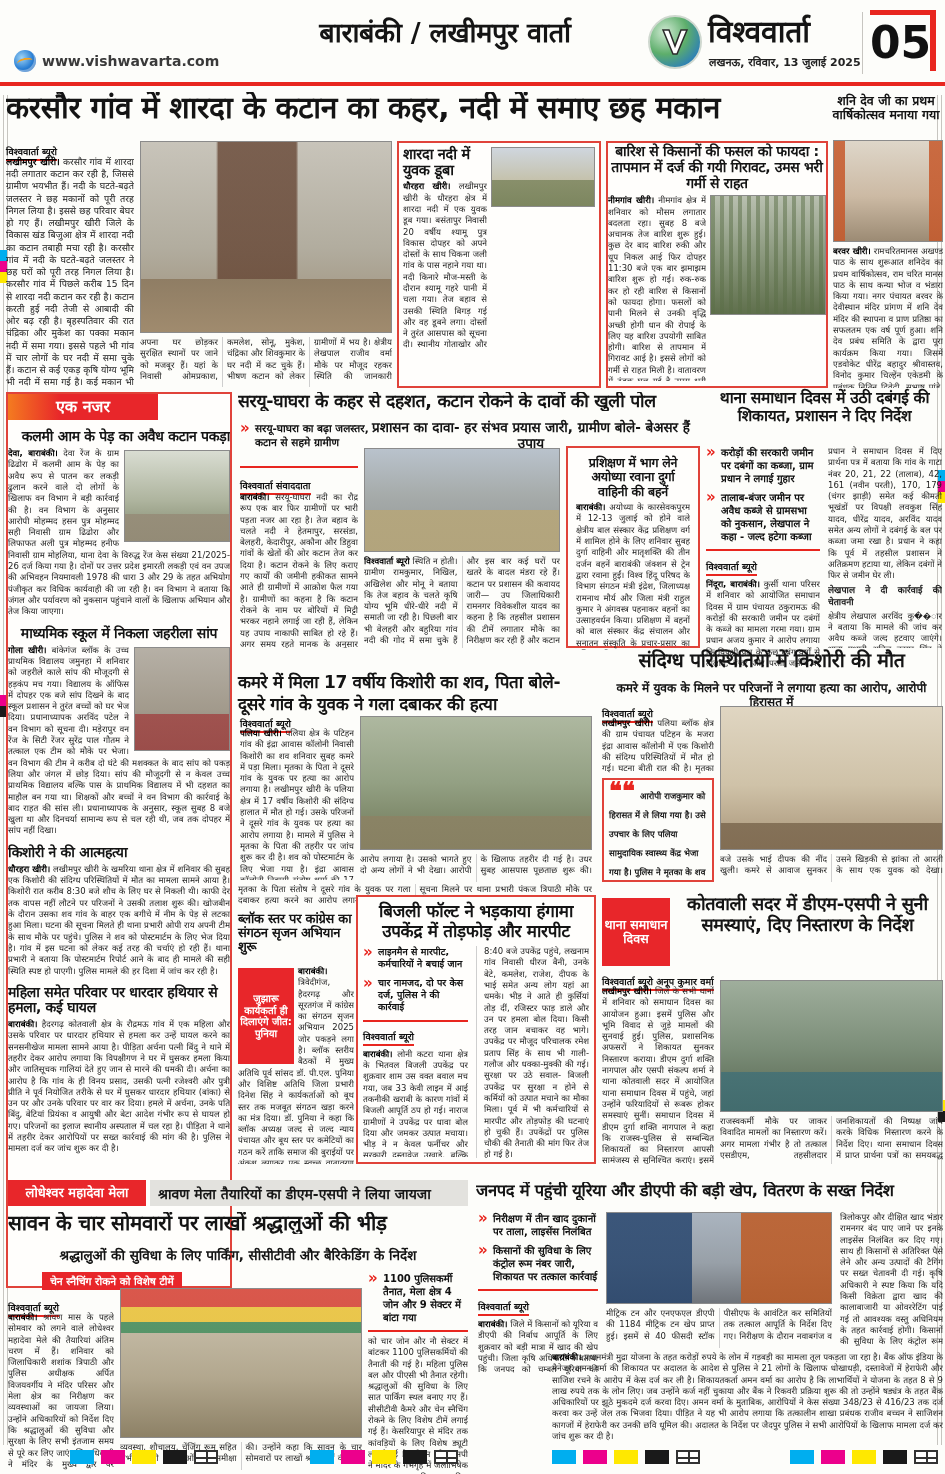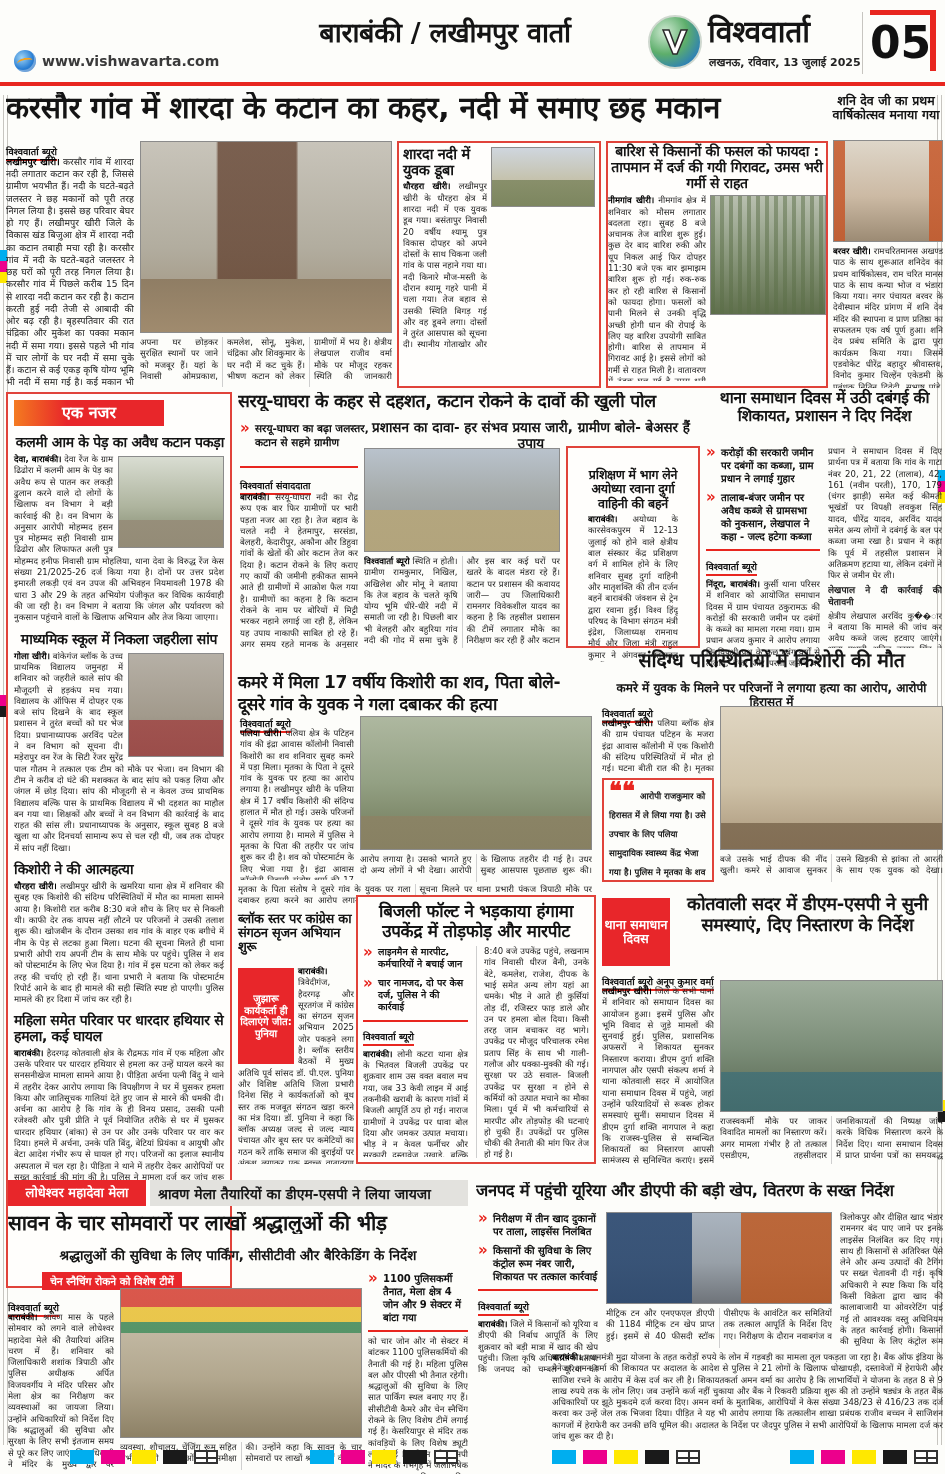--- a/index.html
+++ b/index.html
@@ -167,21 +167,21 @@
         <b>नीमगांव खीरी।</b> <span>नीमगांव क्षेत्र में शनिवार को मौसम लगातार बदलता रहा। सुबह 8 बजे अचानक तेज बारिश शुरू हुई। कुछ देर बाद बारिश रुकी और धूप निकल आई फिर दोपहर 11:30 बजे एक बार झमाझम बारिश शुरू हो गई। रुक-रुक कर हो रही बारिश से किसानों को फायदा होगा। फसलों को पानी मिलने से उनकी वृद्धि अच्छी होगी धान की रोपाई के लिए यह बारिश उपयोगी साबित होगी। बारिश से तापमान में गिरावट आई है। इससे लोगों को गर्मी से राहत मिली है। वातावरण में ठंडक घुल गई है उमस भरी गर्मी से भी लोगों को निजात मिली है। मौसम विभाग के अनुसार आने वाले दिनों में भी बारिश की संभावना है। इससे किसानों को फसलों की देखभाल में मदद मिलेगी। लोगों को गर्मी से राहत भी मिलती रहेगी।</span>
       </div>
     </div>
   </div>
 
   <div class="abs ph" id="ph-temple" style="left:833px;top:140px;width:110px;height:102px;"></div>
   <div class="abs body b8" style="left:833px;top:246px;width:110px;height:142px;overflow:hidden;">
     <b>बरवर खीरी।</b> <span>रामचरितमानस अखण्ड पाठ के साथ शुरूआत शनिदेव का प्रथम वार्षिकोत्सव, राम चरित मानस पाठ के साथ कन्या भोज व भंडारा किया गया। नगर पंचायत बरवर के देवीस्थान मंदिर प्रांगण में शनि देव मंदिर की स्थापना व प्राण प्रतिष्ठा का सफलतम एक वर्ष पूर्ण हुआ। शनि देव प्रबंध समिति के द्वारा पूरा कार्यक्रम किया गया। जिसमें एडवोकेट धीरेंद्र बहादुर श्रीवास्तव, विनोद कुमार चिल्हेंन एकेडमी के प्रबंधक नितिन द्विवेदी, सुभाष पांडे, प्रवीण दीक्षित, सतपाल कुशवाहा, गरीबदास सोनी, विपिन गुप्ता आदि भक्तगण मौजूद रहे।</span>
   </div>
 
-  <div class="abs boxed" style="left:6px;top:392px;width:226px;height:896px;padding:6px;overflow:hidden;">
+  <div class="abs boxed" style="left:6px;top:392px;width:226px;height:896px;overflow:hidden;">
     <div class="redtag" style="width:150px;height:26px;font-size:16px;background:linear-gradient(90deg,#f47b20 0%,#e8262a 35%);">एक नजर</div>
 
     <div class="hl" style="font-size:14px;margin-top:9px;text-align:right;">कलमी आम के पेड़ का अवैध कटान पकड़ा</div>
     <div class="body b8" style="margin-top:4px;">
       <span class="ph" id="ph-forest" style="float:right;width:106px;height:92px;margin:2px 0 3px 5px;display:block;"></span>
       <b>देवा, बाराबंकी।</b> <span>देवा रेंज के ग्राम ढिढोरा में कलमी आम के पेड़ का अवैध रूप से पातन कर लकड़ी ढुलान करने वाले दो लोगों के खिलाफ वन विभाग ने बड़ी कार्रवाई की है। वन विभाग के अनुसार आरोपी मोहम्मद हसन पुत्र मोहम्मद सही निवासी ग्राम ढिढोरा और लिफाफत अली पुत्र मोहम्मद हनीफ निवासी ग्राम मोहलिया, थाना देवा के विरुद्ध रेंज केस संख्या 21/2025-26 दर्ज किया गया है। दोनों पर उत्तर प्रदेश इमारती लकड़ी एवं वन उपज की अभिवहन नियमावली 1978 की धारा 3 और 29 के तहत अभियोग पंजीकृत कर विधिक कार्यवाही की जा रही है। वन विभाग ने बताया कि जंगल और पर्यावरण को नुकसान पहुंचाने वालों के खिलाफ अभियान और तेज किया जाएगा।</span>
     </div>
 
     <div class="hl" style="font-size:14px;margin-top:8px;clear:both;text-align:center;">माध्यमिक स्कूल में निकला जहरीला सांप</div>
     <div class="body b8" style="margin-top:4px;">
@@ -207,21 +207,21 @@
   <div class="abs subhead" style="left:364px;top:420px;width:334px;font-size:13.5px;">प्रशासन का दावा- हर संभव प्रयास जारी, ग्रामीण बोले- बेअसर हैं उपाय</div>
   <div class="abs" style="left:240px;top:474px;text-decoration:underline;"><span class="byline">विश्ववार्ता संवाददाता</span></div>
   <div class="abs body b8" style="left:240px;top:492px;width:118px;height:156px;overflow:hidden;">
     <b>बाराबंकी।</b> <span>सरयू-घाघरा नदी का रौद्र रूप एक बार फिर ग्रामीणों पर भारी पड़ता नजर आ रहा है। तेज बहाव के चलते नदी ने हेतमापुर, सरसंडा, बेलहरी, केदारीपुर, अकौना और डिहुवा गांवों के खेतों की ओर कटान तेज कर दिया है। कटान रोकने के लिए कराए गए कार्यों की जमीनी हकीकत सामने आते ही ग्रामीणों में आक्रोश फैल गया है। ग्रामीणों का कहना है कि कटान रोकने के नाम पर बोरियों में मिट्टी भरकर नहाने लगाई जा रही हैं, लेकिन यह उपाय नाकाफी साबित हो रहे हैं। अगर समय रहते मानक के अनुसार मजबूत कार्य कराए जाते तो आज यह भयावह</span>
   </div>
   <div class="abs ph" id="ph-saryu" style="left:364px;top:448px;width:196px;height:104px;"></div>
   <div class="abs body b8 cols2" style="left:364px;top:556px;width:196px;height:92px;overflow:hidden;">
     <b>विश्ववार्ता ब्यूरो</b> <span>स्थिति न होती। ग्रामीण रामकुमार, निखिल, अखिलेश और मोनू ने बताया कि तेज बहाव के चलते कृषि योग्य भूमि धीरे-धीरे नदी में समाती जा रही है। पिछली बार भी बेलहरी और बहुरिया गांव नदी की गोद में समा चुके हैं और इस बार कई घरों पर खतरे के बादल मंडरा रहे हैं। कटान पर प्रशासन की कवायद जारी— उप जिलाधिकारी रामनगर विवेकशील यादव का कहना है कि तहसील प्रशासन की टीमें लगातार मौके का निरीक्षण कर रही हैं और कटान रोकने के हरसंभव प्रयास किए जा रहे हैं। उन्होंने दावा किया कि खतरे की स्थिति में और अधिक संसाधन लगाए जाएंगे।</span>
   </div>
 
-  <div class="abs boxed" style="left:566px;top:446px;width:134px;height:202px;padding:20px;">
+  <div class="abs boxed" style="left:566px;top:446px;width:134px;height:202px;padding:8px;">
     <div class="hl subhead" style="font-size:12.5px;">प्रशिक्षण में भाग लेने अयोध्या रवाना दुर्गा वाहिनी की बहनें</div>
     <div class="body b8" style="margin-top:3px;height:148px;overflow:hidden;">
       <b>बाराबंकी।</b> <span>अयोध्या के कारसेवकपुरम में 12-13 जुलाई को होने वाले क्षेत्रीय बाल संस्कार केंद्र प्रशिक्षण वर्ग में शामिल होने के लिए शनिवार सुबह दुर्गा वाहिनी और मातृशक्ति की तीन दर्जन बहनें बाराबंकी जंक्शन से ट्रेन द्वारा रवाना हुईं। विश्व हिंदू परिषद के विभाग संगठन मंत्री इंद्रेश, जिलाध्यक्ष रामनाथ मौर्य और जिला मंत्री राहुल कुमार ने अंगवस्त्र पहनाकर बहनों का उत्साहवर्धन किया। प्रशिक्षण में बहनों को बाल संस्कार केंद्र संचालन और सनातन संस्कृति के प्रचार-प्रसार का प्रशिक्षण दिया जाएगा।</span>
     </div>
   </div>
 
   <div class="abs hl subhead" style="left:706px;top:390px;width:237px;font-size:15.5px;">थाना समाधान दिवस में उठी दबंगई की शिकायत, प्रशासन ने दिए निर्देश</div>
   <div class="abs" style="left:706px;top:446px;width:114px;">
     <div class="bullet" style="font-size:10px;">करोड़ों की सरकारी जमीन पर दबंगों का कब्जा, ग्राम प्रधान ने लगाई गुहार</div>
     <div class="bullet" style="font-size:10px;">तालाब-बंजर जमीन पर अवैध कब्जे से ग्रामसभा को नुकसान, लेखपाल ने कहा - जल्द हटेगा कब्जा</div>

